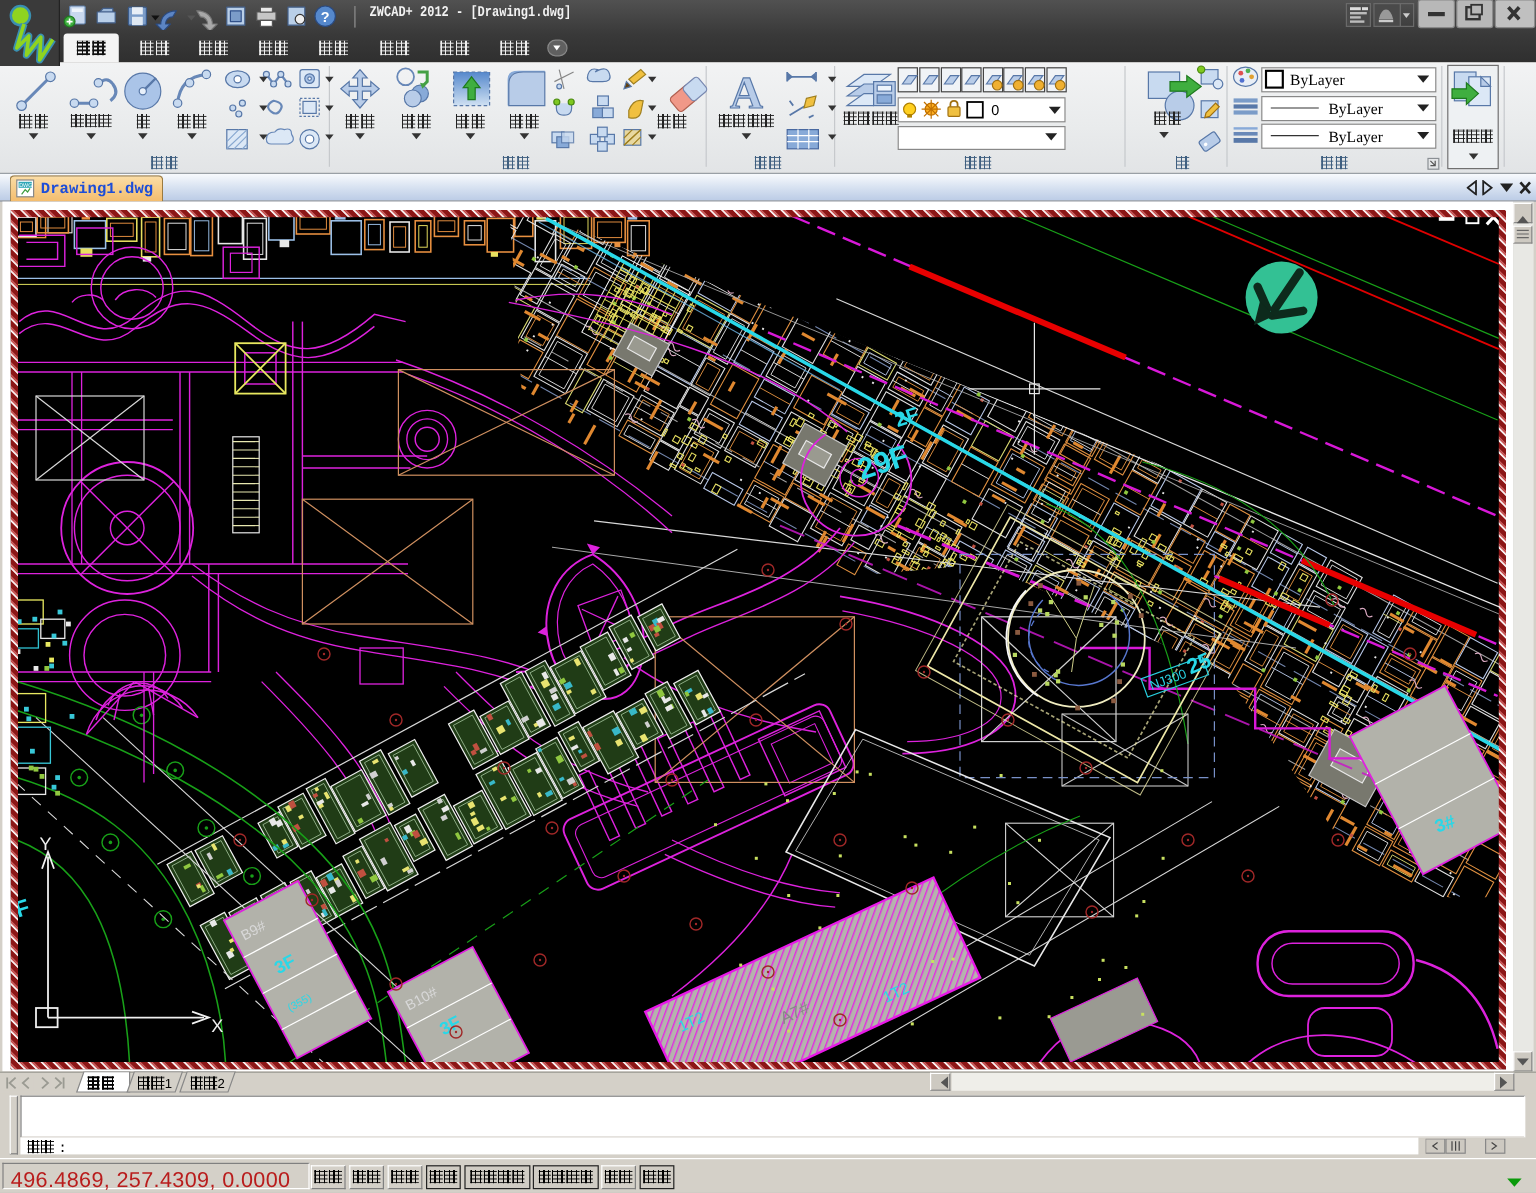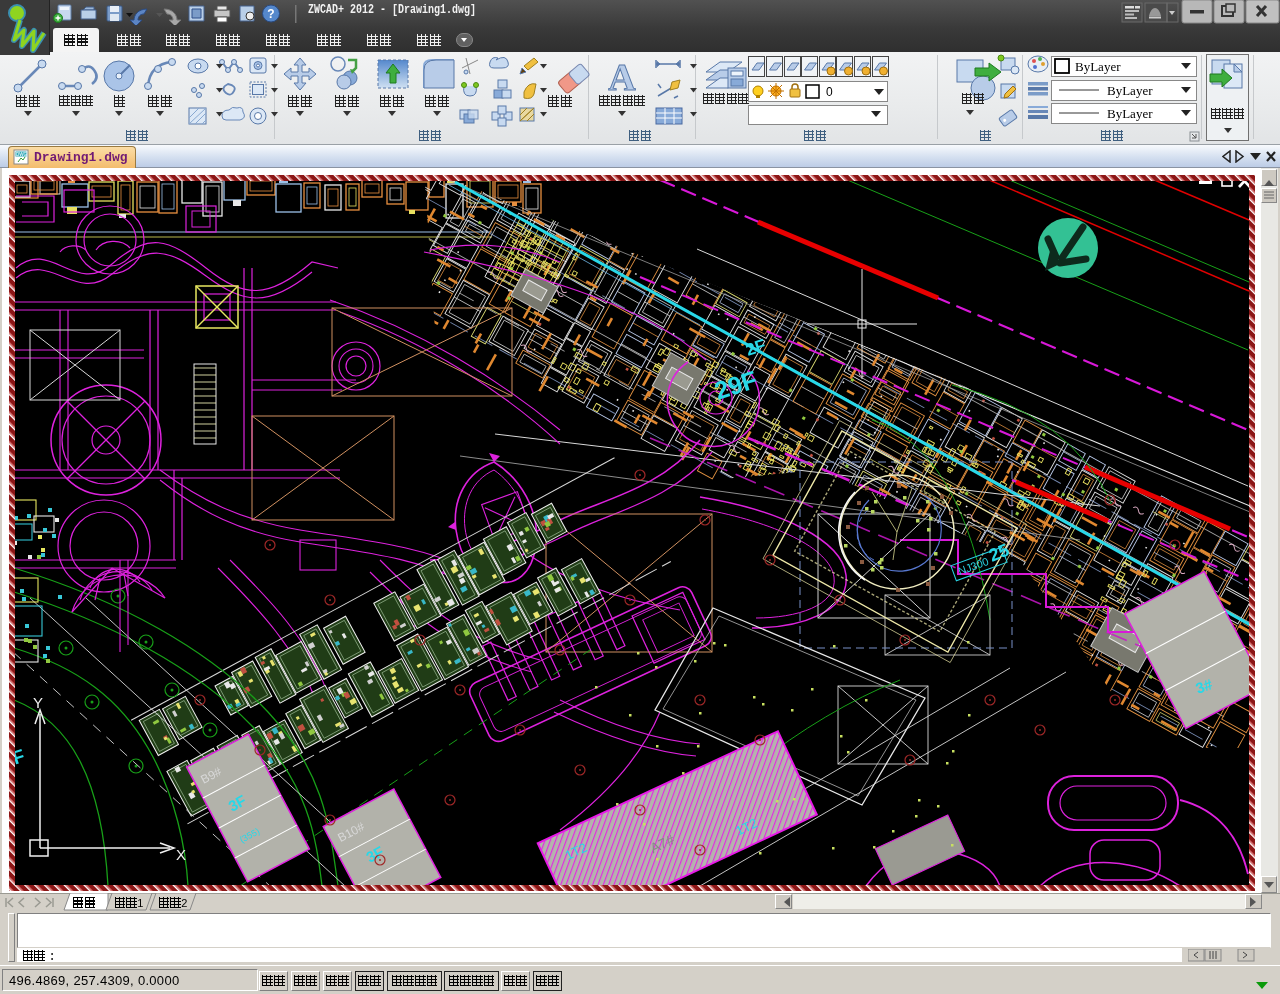--- a/index.html
+++ b/index.html
@@ -339,21 +339,21 @@
     <div class="abs" style="left:1207px;top:107px;width:41px;height:16px;text-align:center;color:#222;font-size:12px"><i class="hz"></i><i class="hz"></i><i class="hz"></i></div>
     <div class="abs" style="left:1224px;top:128px;width:0;height:0;border:4px solid transparent;border-top:5px solid #333"></div>
     <div class="abs" style="left:0;top:145px;width:1280px;height:23px;background:linear-gradient(#f8fafd,#d5e0f0 55%,#bccce6);border-bottom:1px solid #8a93a2"></div>
     <div class="abs" style="left:8px;top:146px;width:128px;height:22px;background:linear-gradient(#fbdda6,#f3bc6d);border:1px solid #9a7a40;border-bottom:none;border-radius:4px 4px 0 0"></div>
 <svg class="abs" style="left:13px;top:149px" width="18" height="16" viewBox="0 0 18 16">
       <rect x="1" y="1" width="14" height="14" fill="#fff" stroke="#888"></rect>
       <rect x="2.5" y="2.5" width="11" height="5" fill="#30a8b8"></rect>
       <text x="3" y="7" font-size="4.5" fill="#fff" font-family="Liberation Sans">DWG</text>
       <path d="M5 13 l3-4 2 2 2-3" stroke="#3a9a3a" fill="none"></path>
     </svg>
-<div class="abs" style="left:34px;top:150px;width:100px;font-family:'Liberation Mono',monospace;font-weight:bold;font-size:13px;color:#701a75">Drawing1.dwg</div>
+<div class="abs" style="left:34px;top:150px;width:100px;font-family:'Liberation Mono',monospace;font-weight:bold;font-size:13px;color:#1d4ed8">Drawing1.dwg</div>
     <svg class="abs" style="left:1222px;top:150px" width="54" height="13" viewBox="0 0 54 13">
 <path d="M8 1 v11 l-7-5.5z" fill="none" stroke="#222" stroke-width="1.5"></path>
 <path d="M14 1 v11 l7-5.5z" fill="none" stroke="#222" stroke-width="1.5"></path>
 <path d="M28 3 h11 l-5.5 7z" fill="#222"></path>
 <path d="M45 2 l8 9 M53 2 l-8 9" stroke="#222" stroke-width="2.2"></path>
 </svg>
     <div class="abs" id="cv" style="left:2px;top:168px;width:1259px;height:725px;background:#fff"></div>
     <svg class="abs" style="left:2px;top:168px" width="1259" height="725" viewBox="2 168 1259 725">
       <defs>
 <clipPath id="blk">
@@ -2169,21 +2169,21 @@
 <svg class="abs" style="left:1188px;top:949px" width="80" height="13" viewBox="0 0 80 13">
 <rect x="0" y="0" width="16" height="12" fill="#cdc9c1" stroke="#888"></rect>
       <path d="M10 3 l-4 3 4 3" fill="none" stroke="#444"></path>
 <rect x="17" y="0" width="16" height="12" fill="#cdc9c1" stroke="#888"></rect>
       <path d="M22 2v8M25 2v8M28 2v8" stroke="#444"></path>
 <rect x="50" y="0" width="16" height="12" fill="#cdc9c1" stroke="#888"></rect>
       <path d="M55 3 l4 3 -4 3" fill="none" stroke="#444"></path>
 </svg>
     <div class="abs" style="left:0;top:965px;width:1280px;height:29px;background:#d4d0c8;border-top:1px solid #fff"></div>
 <div class="abs" style="left:2px;top:969px;width:256px;height:22px;background:#d4d0c8;border:1px solid #808080;border-right-color:#fff;border-bottom-color:#fff"></div>
-<div class="abs" style="left:9px;top:973px;color:#000000;font-size:13px;letter-spacing:.3px">496.4869, 257.4309, 0.0000</div>
+<div class="abs" style="left:9px;top:973px;color:#b91c1c;font-size:18px;letter-spacing:.3px">496.4869, 257.4309, 0.0000</div>
     <div class="abs" style="left:259px;top:971px;width:29px;height:20px;border:1px solid #808080;border-top-color:#fff;border-left-color:#fff;background:#d4d0c8;text-align:center;padding-top:2px;color:#000;font-size:12px"><i class="hz"></i><i class="hz"></i></div>
     <div class="abs" style="left:291px;top:971px;width:29px;height:20px;border:1px solid #808080;border-top-color:#fff;border-left-color:#fff;background:#d4d0c8;text-align:center;padding-top:2px;color:#000;font-size:12px"><i class="hz"></i><i class="hz"></i></div>
     <div class="abs" style="left:323px;top:971px;width:29px;height:20px;border:1px solid #808080;border-top-color:#fff;border-left-color:#fff;background:#d4d0c8;text-align:center;padding-top:2px;color:#000;font-size:12px"><i class="hz"></i><i class="hz"></i></div>
     <div class="abs" style="left:355px;top:971px;width:29px;height:20px;border:1px solid #222;background:#d0ccc4;text-align:center;padding-top:2px;color:#000;font-size:12px"><i class="hz"></i><i class="hz"></i></div>
     <div class="abs" style="left:387px;top:971px;width:55px;height:20px;border:1px solid #222;background:#d0ccc4;text-align:center;padding-top:2px;color:#000;font-size:12px"><i class="hz"></i><i class="hz"></i><i class="hz"></i><i class="hz"></i></div>
     <div class="abs" style="left:444px;top:971px;width:55px;height:20px;border:1px solid #222;background:#d0ccc4;text-align:center;padding-top:2px;color:#000;font-size:12px"><i class="hz"></i><i class="hz"></i><i class="hz"></i><i class="hz"></i></div>
     <div class="abs" style="left:501px;top:971px;width:29px;height:20px;border:1px solid #808080;border-top-color:#fff;border-left-color:#fff;background:#d4d0c8;text-align:center;padding-top:2px;color:#000;font-size:12px"><i class="hz"></i><i class="hz"></i></div>
     <div class="abs" style="left:533px;top:971px;width:29px;height:20px;border:1px solid #222;background:#d0ccc4;text-align:center;padding-top:2px;color:#000;font-size:12px"><i class="hz"></i><i class="hz"></i></div>
     <div class="abs" style="left:1256px;top:982px;width:0;height:0;border:6px solid transparent;border-top:7px solid #0a9a0a"></div>
   </div>

